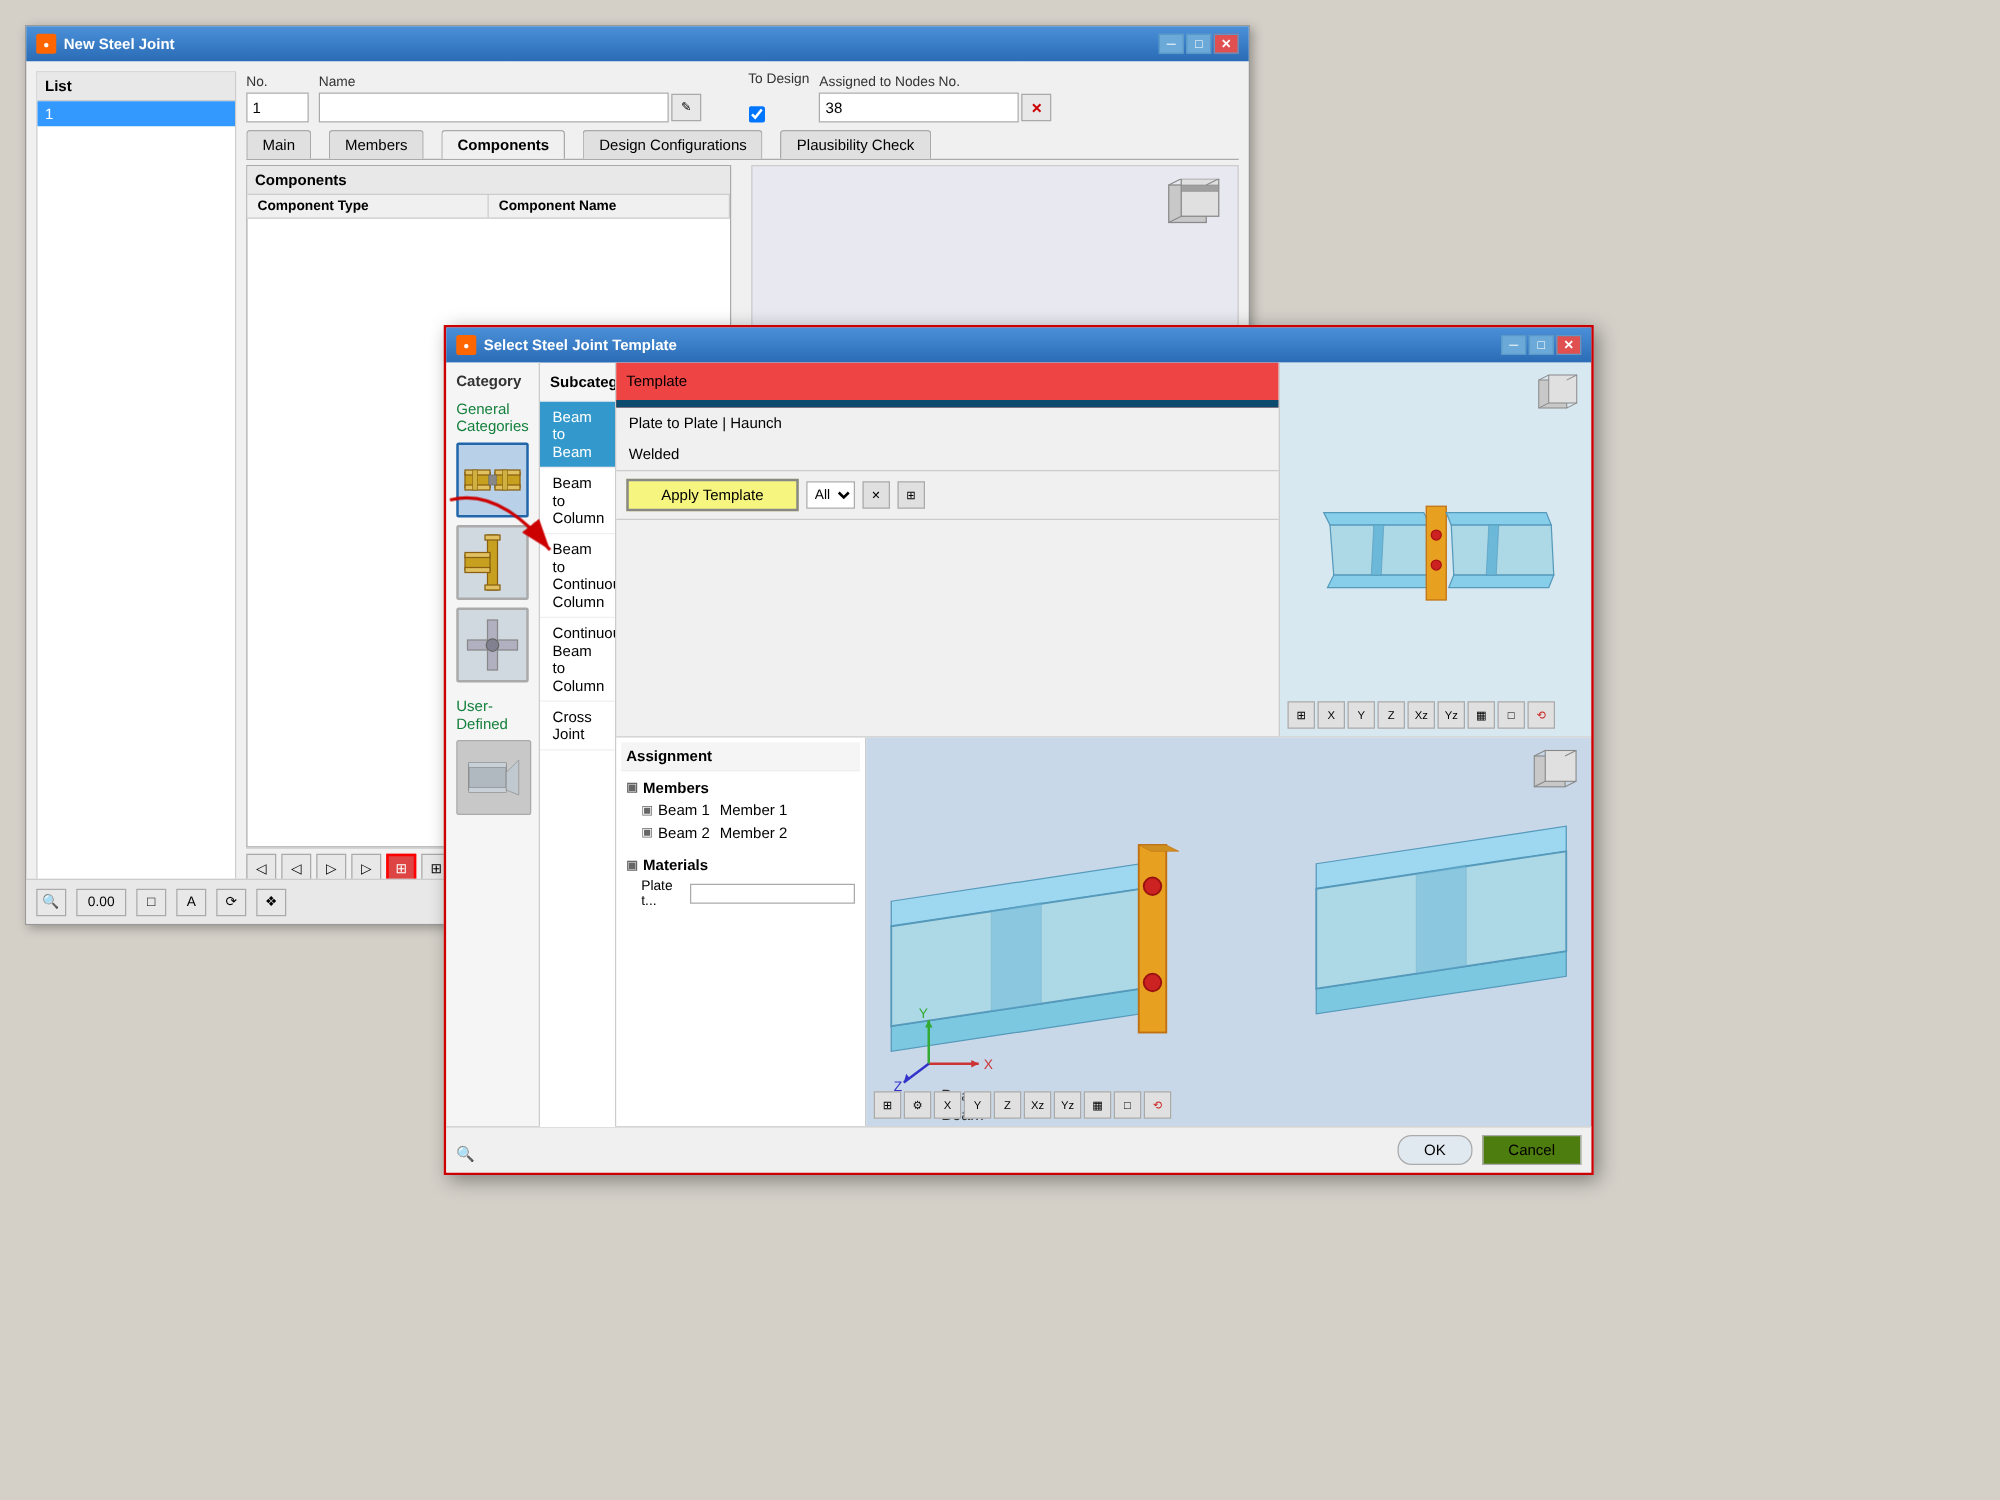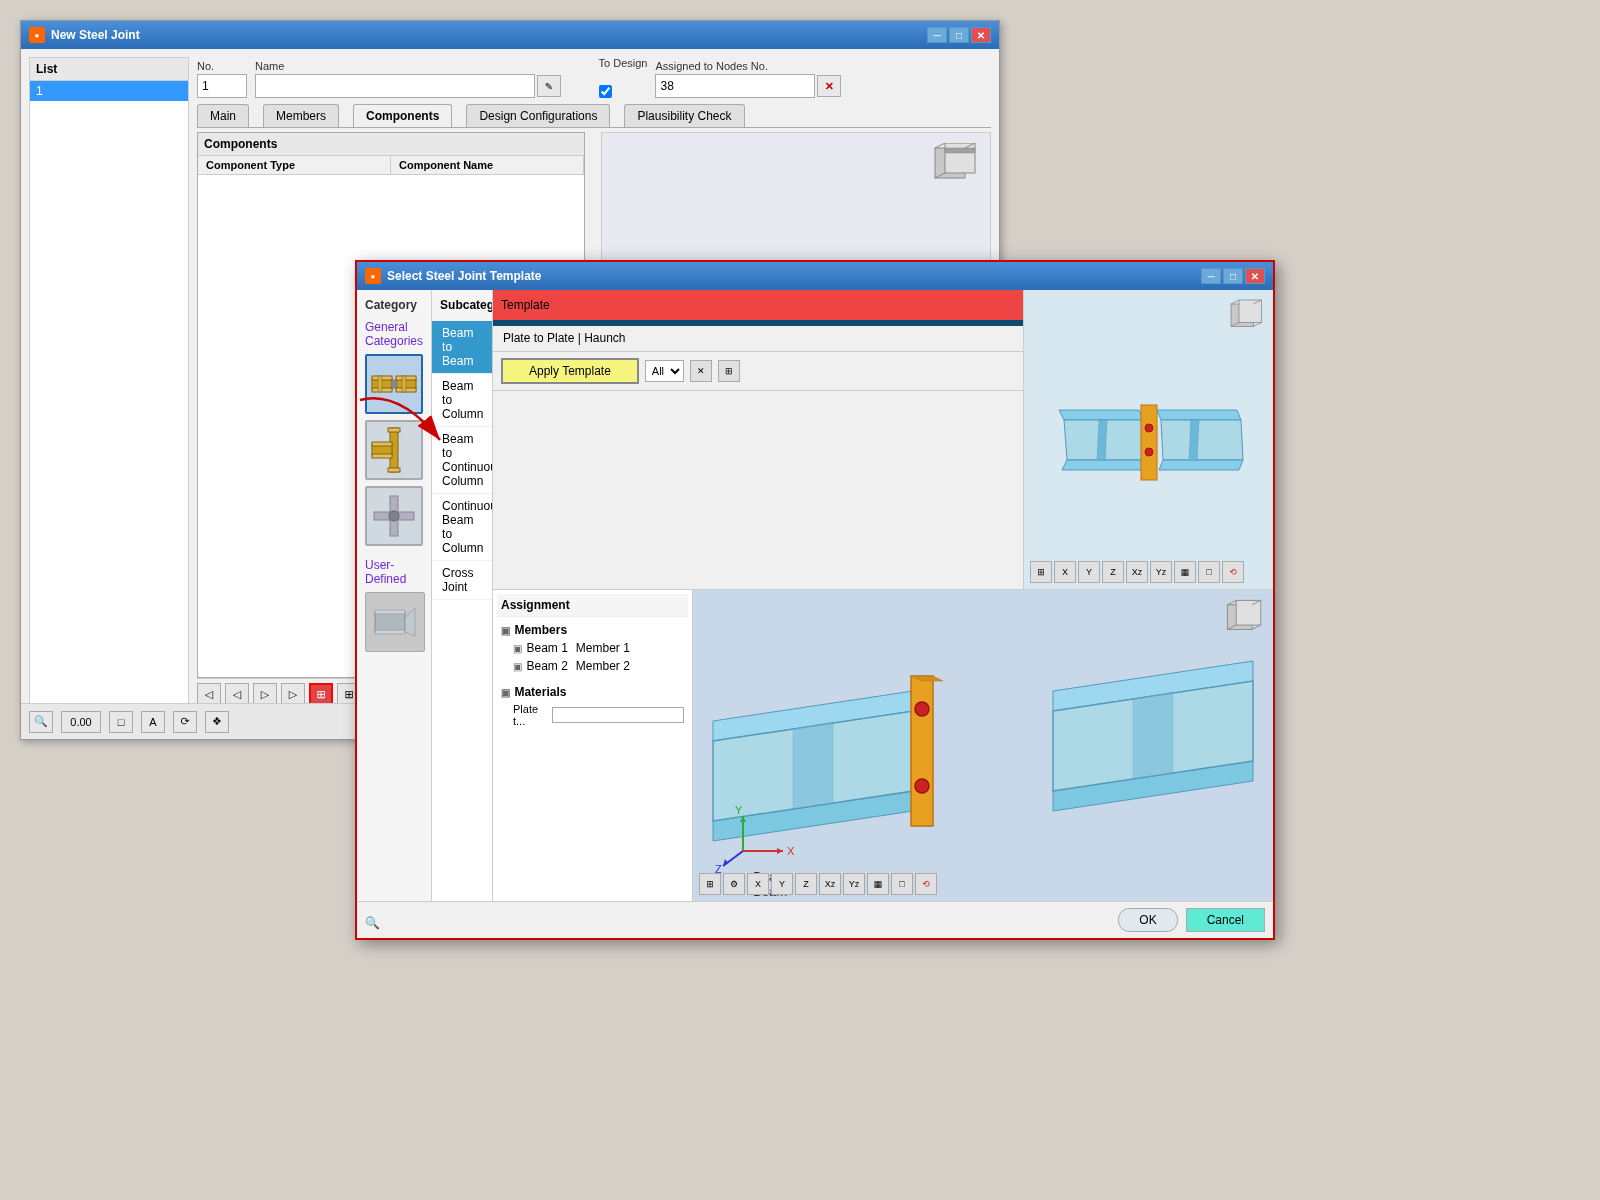--- a/index.html
+++ b/index.html
@@ -131,21 +131,21 @@
     }
     .dialog-body { display: flex; flex: 1; overflow: hidden; }
 
     
     .cat-panel {
       width: 210px; border-right: 1px solid #ccc;
       padding: 8px; background: #f5f5f5;
       overflow-y: auto;
     }
     .cat-panel-title { font-weight: bold; font-size: 12px; margin-bottom: 8px; color: #333; }
-    .cat-section-label { font-size: 12px; margin-bottom: 6px; color: #6d28d9; }
+    .cat-section-label { font-size: 12px; margin-bottom: 6px; color: #15803d; }
     .cat-icons-row { display: flex; gap: 6px; margin-bottom: 12px; flex-wrap: wrap; }
     .cat-icon {
       width: 60px; height: 60px; border: 2px solid #aaa;
       background: #d0d8e0; display: flex; align-items: center;
       justify-content: center; cursor: pointer; border-radius: 2px;
     }
     .cat-icon.selected { border-color: #2266aa; background: #b8d0e8; }
     .cat-user-section { margin-top: 8px; }
     .cat-user-icon {
       width: 60px; height: 60px; border: 1px solid #aaa;
@@ -227,21 +227,21 @@
 
     
     .dialog-bottom {
       padding: 6px 8px; background: #f0f0f0;
       border-top: 1px solid #ccc;
       display: flex; align-items: center; justify-content: flex-end;
       gap: 8px; flex-shrink: 0;
     }
     .dialog-ok-btn, .dialog-cancel-btn {
       padding: 4px 20px; font-size: 12px; cursor: pointer;
-      border: 1px solid #aaa; background: #5eead4;
+      border: 1px solid #aaa; background: #4d7c0f;
     }
     .dialog-ok-btn { background: #e0e8f0; border-radius: 11px; }
 
     
     .filter-select {
       font-size: 11px; padding: 2px; border: 1px solid #aaa;
       background: white; height: 22px;
     }
     .template-list-area { flex: 1; }
 
@@ -466,20 +466,21 @@
     </div>
 
     <div class="right-area">
 
       <div style="display:flex; flex:0 0 300px; border-bottom:1px solid #ccc;">
 
         <div class="template-list-area">
           <div class="template-title">Template</div>
           <div class="template-list">
             <div class="template-item">Plate to Plate | Haunch</div>
+            <div class="template-item">Welded</div>
           </div>
 
           <div class="apply-row">
             <button class="apply-btn">Apply Template</button>
             <select class="filter-select">
               <option>All</option>
             </select>
             <button class="vt-btn">✕</button>
             <button class="vt-btn">⊞</button>
           </div>

